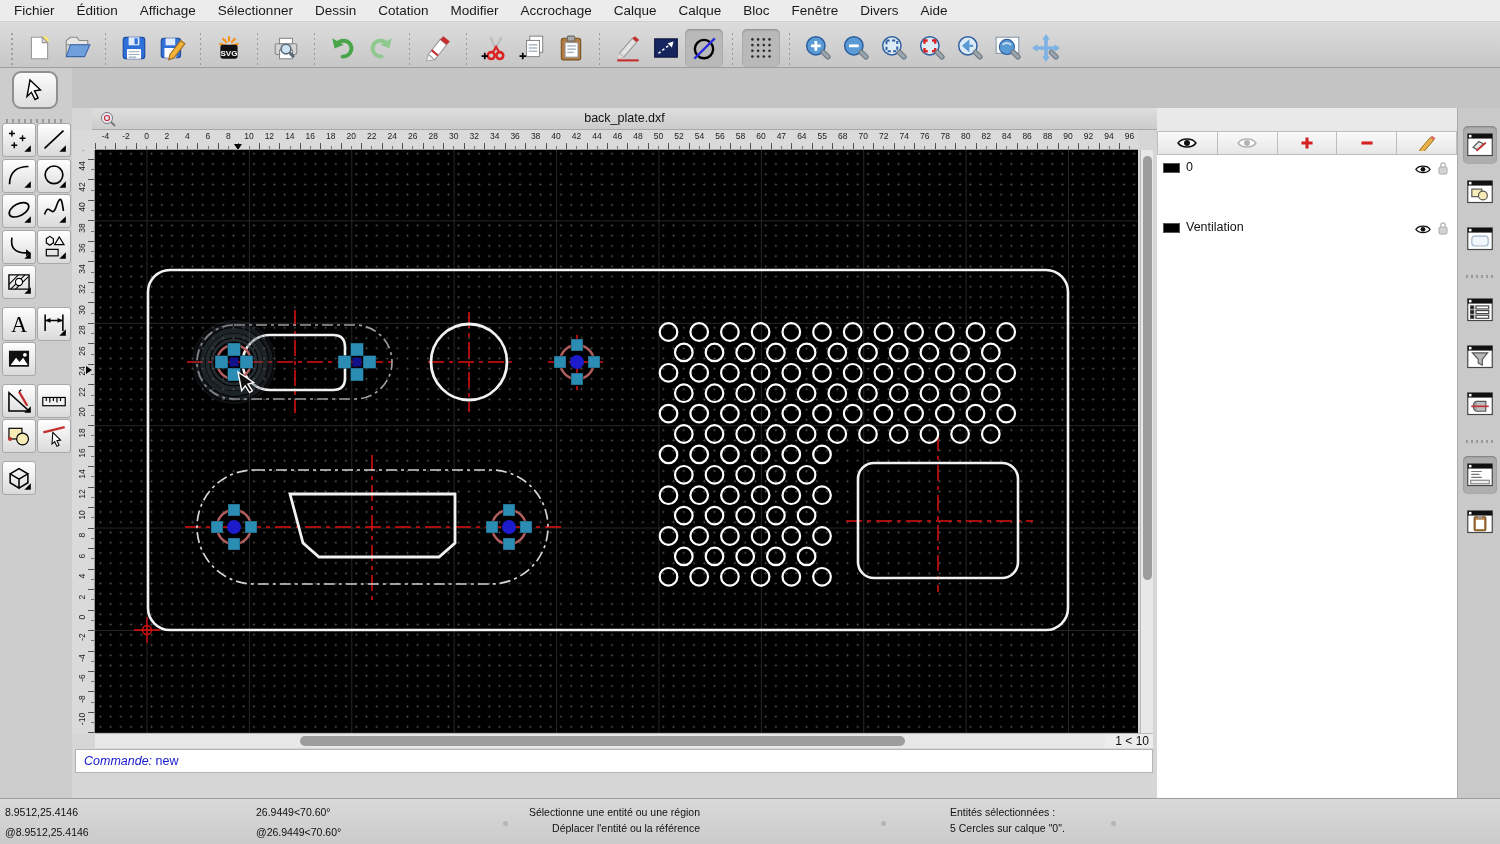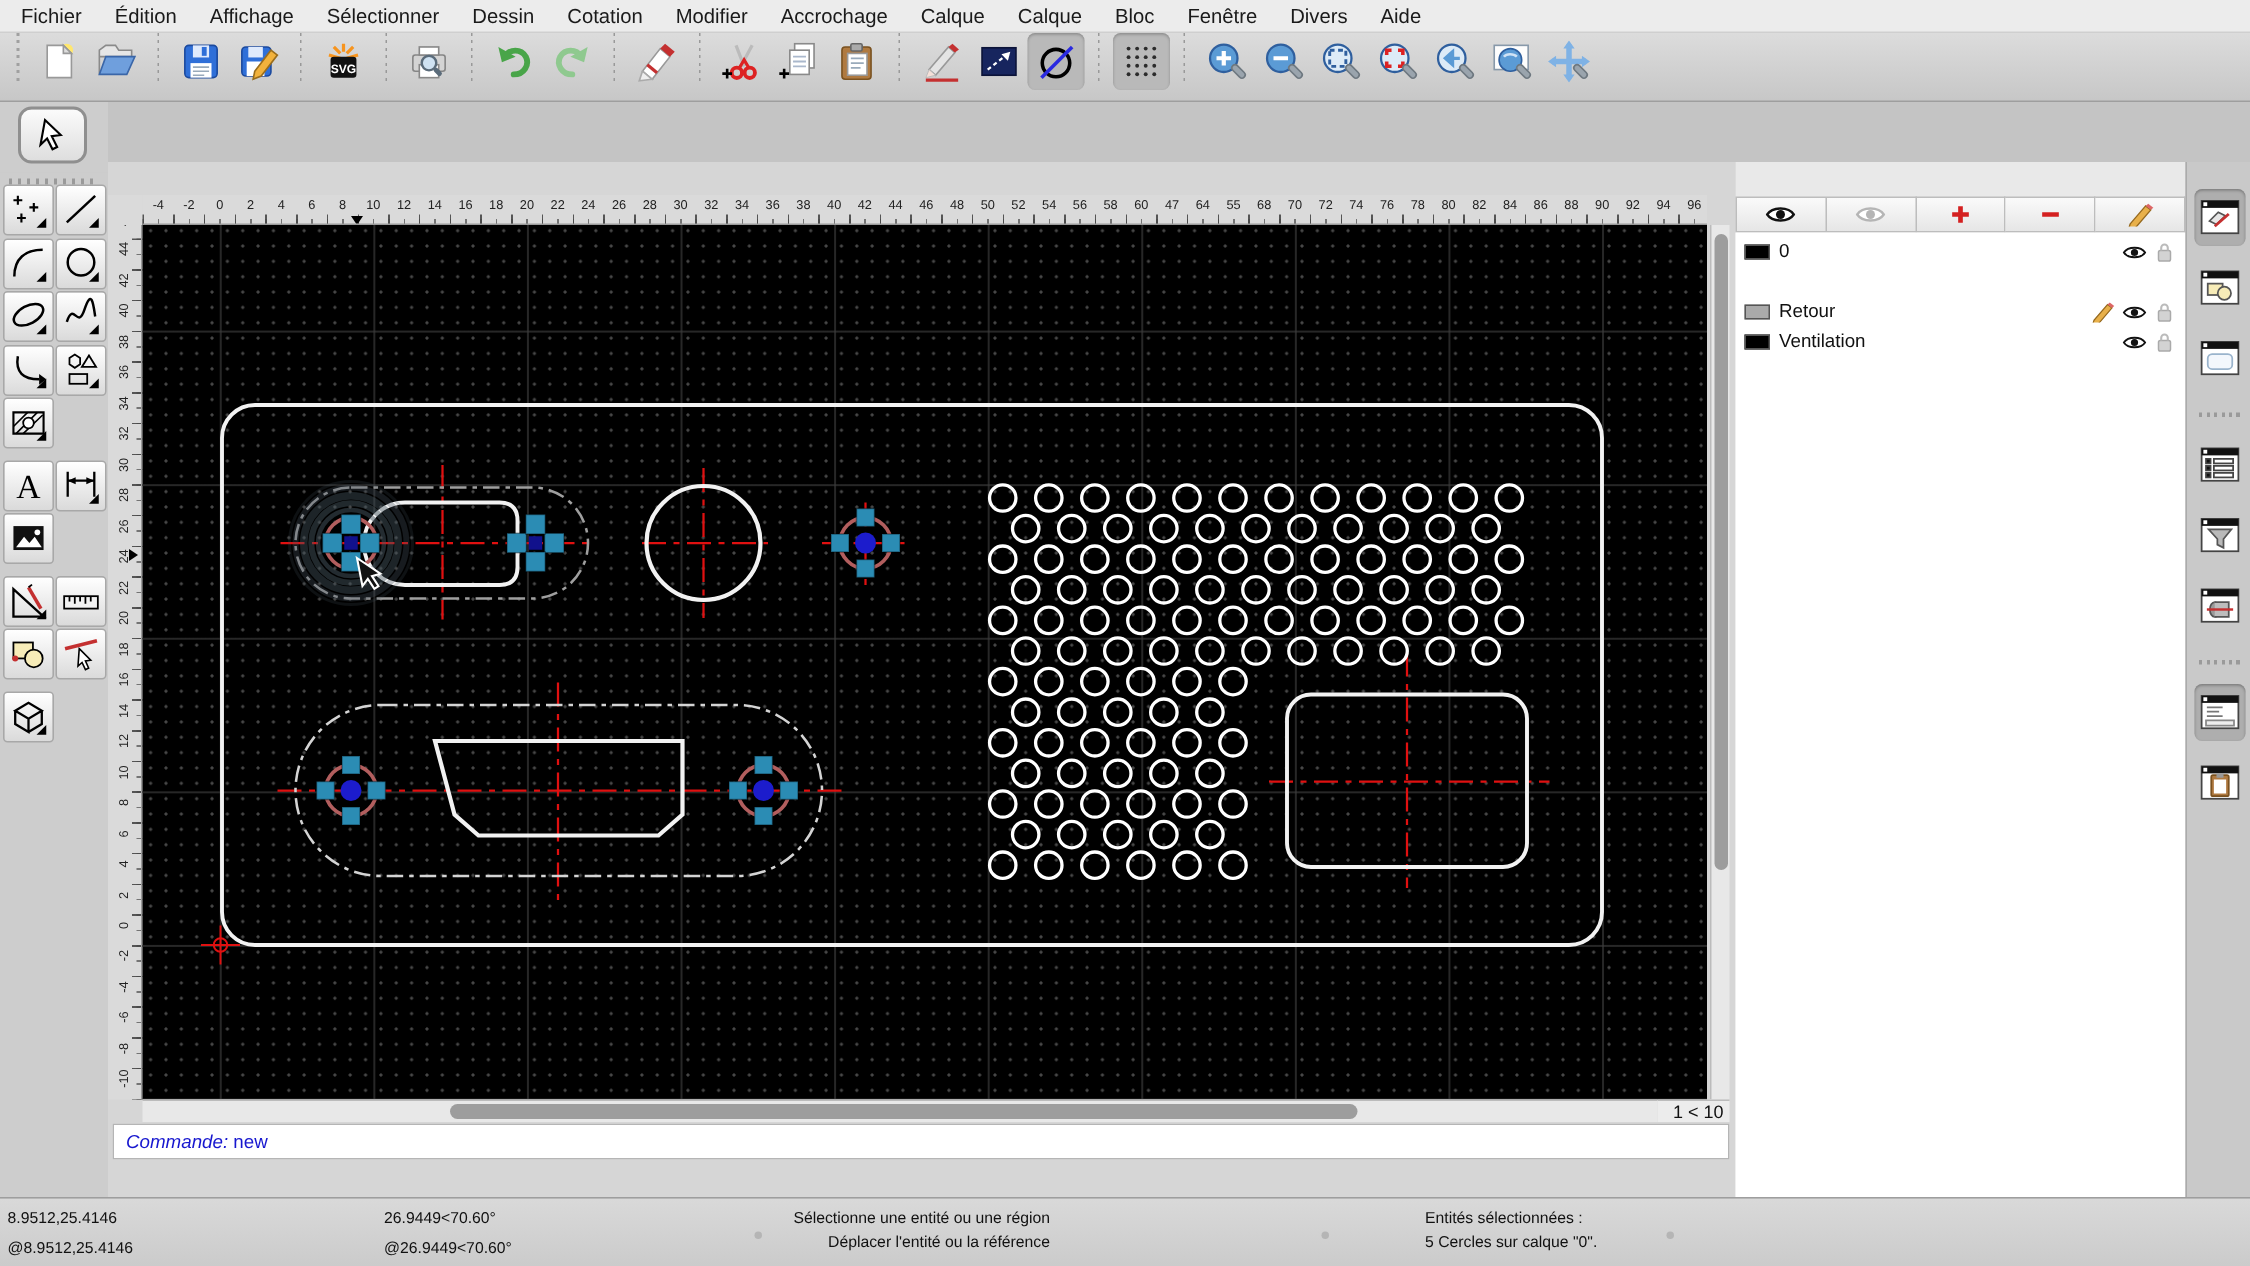--- a/index.html
+++ b/index.html
@@ -10,21 +10,21 @@
   
   #menubar { position:absolute; left:0; top:0; width:1500px; height:22px;
              background:#ececec; border-bottom:1px solid #cfcfcf;
              display:flex; align-items:center; padding-left:14px; gap:22px;
              font-size:13.5px; color:#1a1a1a; }
   .menu-item { cursor:default; white-space:nowrap; }
 
   
   #toolbar { position:absolute; left:0; top:22px; width:1500px; height:46px;
              background:linear-gradient(#dcdcdc,#c7c7c7); border-bottom:1px solid #9e9e9e;
-             display:flex; align-items:flex-start; padding-left:8px; }
+             display:flex; align-items:flex-end; padding-left:8px; }
   .tb-sep { width:1px; height:34px; margin:0 9px;
             background-image:repeating-linear-gradient(#999 0 2px, transparent 2px 5px); }
   .tb-btn { width:38px; height:38px; display:flex; align-items:center; justify-content:center;
             border-radius:5px; }
   .tb-btn.pressed { background:#b9b9b9; box-shadow:inset 0 1px 2px rgba(0,0,0,.25); }
   .tb-btn svg { width:28px; height:28px; }
   .tb-handle { width:8px; height:34px; margin-right:4px;
             background-image:repeating-linear-gradient(#a0a0a0 0 2px, transparent 2px 5px);
             background-size:2px 100%; background-repeat:no-repeat; background-position:3px 0; }
 
@@ -477,20 +477,28 @@
       </span>
       <span class="pal-btn" style="left:2px;top:345.5px">
         <svg viewBox="0 0 22 22">
           <path d="M3.5 7.5L11 3l7.5 4.5L11 12zM3.5 7.5V15l7.5 4.5V12M18.5 7.5V15L11 19.5" fill="none" stroke="#000" stroke-width="1.3"></path>
           <path d="M21 21h-5.5L21 15.5z" fill="#000"></path>
         </svg>
       </span>
     </div>
 
   <div id="docwin">
+    <div id="doc-title">
+      <span id="doc-icon"><svg viewBox="0 0 16 16">
+            <circle cx="7" cy="7" r="5.5" fill="#e8eef5" stroke="#777"></circle>
+            <circle cx="7" cy="7" r="2.5" fill="none" stroke="#c23" stroke-width="1.2"></circle>
+            <path d="M11 11l4 4" stroke="#777" stroke-width="1.8"></path>
+          </svg></span>
+      <span class="ttl">back_plate.dxf</span>
+    </div>
     <div id="ruler-corner"></div>
     <div id="ruler-h">
         <span class="rh-label" style="left:10.54px">-4</span>
         <span class="rh-label" style="left:31.02px">-2</span>
         <span class="rh-label" style="left:51.5px">0</span>
         <span class="rh-label" style="left:71.98px">2</span>
         <span class="rh-label" style="left:92.46000000000001px">4</span>
         <span class="rh-label" style="left:112.94px">6</span>
         <span class="rh-label" style="left:133.42000000000002px">8</span>
         <span class="rh-label" style="left:153.9px">10</span>
@@ -784,36 +792,20 @@
           <span class="lp-name">0</span>
           <span class="lp-ico" style="left:258px"><svg viewBox="0 0 18 12">
               <path d="M1 6C4.2 1.2 13.8 1.2 17 6c-3.2 4.8-12.8 4.8-16 0z" fill="#fff" stroke="#111" stroke-width="1.4"></path>
               <circle cx="9" cy="6" r="2.7" fill="#111"></circle>
             </svg></span>
           <span class="lp-ico" style="left:280px;width:12px"><svg viewBox="0 0 12 14">
               <rect x="2" y="6" width="8" height="7" rx="1.2" fill="#d3d3d3" stroke="#aaa"></rect>
               <path d="M3.8 6V4.2a2.2 2.2 0 014.4 0V6" fill="none" stroke="#bbb" stroke-width="1.4"></path>
             </svg></span>
         </div>
-        <div class="lp-row" style="top:43px">
-          <span class="lp-swatch" style="background:#aaaaaa"></span>
-          <span class="lp-name">Retour</span>
-          <span class="lp-ico" style="left:237px"><svg viewBox="0 0 16 14">
-              <path d="M2 12.5L11 2l3 2.3-9 10.5-4 .7z" fill="#e8b04a" stroke="#96691e" stroke-width=".8"></path>
-              <path d="M11 2l1.5-1.3L15.5 3 14 4.3z" fill="#d66"></path>
-            </svg></span>
-          <span class="lp-ico" style="left:258px"><svg viewBox="0 0 18 12">
-              <path d="M1 6C4.2 1.2 13.8 1.2 17 6c-3.2 4.8-12.8 4.8-16 0z" fill="#fff" stroke="#111" stroke-width="1.4"></path>
-              <circle cx="9" cy="6" r="2.7" fill="#111"></circle>
-            </svg></span>
-          <span class="lp-ico" style="left:280px;width:12px"><svg viewBox="0 0 12 14">
-              <rect x="2" y="6" width="8" height="7" rx="1.2" fill="#d3d3d3" stroke="#aaa"></rect>
-              <path d="M3.8 6V4.2a2.2 2.2 0 014.4 0V6" fill="none" stroke="#bbb" stroke-width="1.4"></path>
-            </svg></span>
-        </div>
         <div class="lp-row" style="top:63px">
           <span class="lp-swatch" style="background:#000000"></span>
           <span class="lp-name">Ventilation</span>
           <span class="lp-ico" style="left:258px"><svg viewBox="0 0 18 12">
               <path d="M1 6C4.2 1.2 13.8 1.2 17 6c-3.2 4.8-12.8 4.8-16 0z" fill="#fff" stroke="#111" stroke-width="1.4"></path>
               <circle cx="9" cy="6" r="2.7" fill="#111"></circle>
             </svg></span>
           <span class="lp-ico" style="left:280px;width:12px"><svg viewBox="0 0 12 14">
               <rect x="2" y="6" width="8" height="7" rx="1.2" fill="#d3d3d3" stroke="#aaa"></rect>
               <path d="M3.8 6V4.2a2.2 2.2 0 014.4 0V6" fill="none" stroke="#bbb" stroke-width="1.4"></path>

